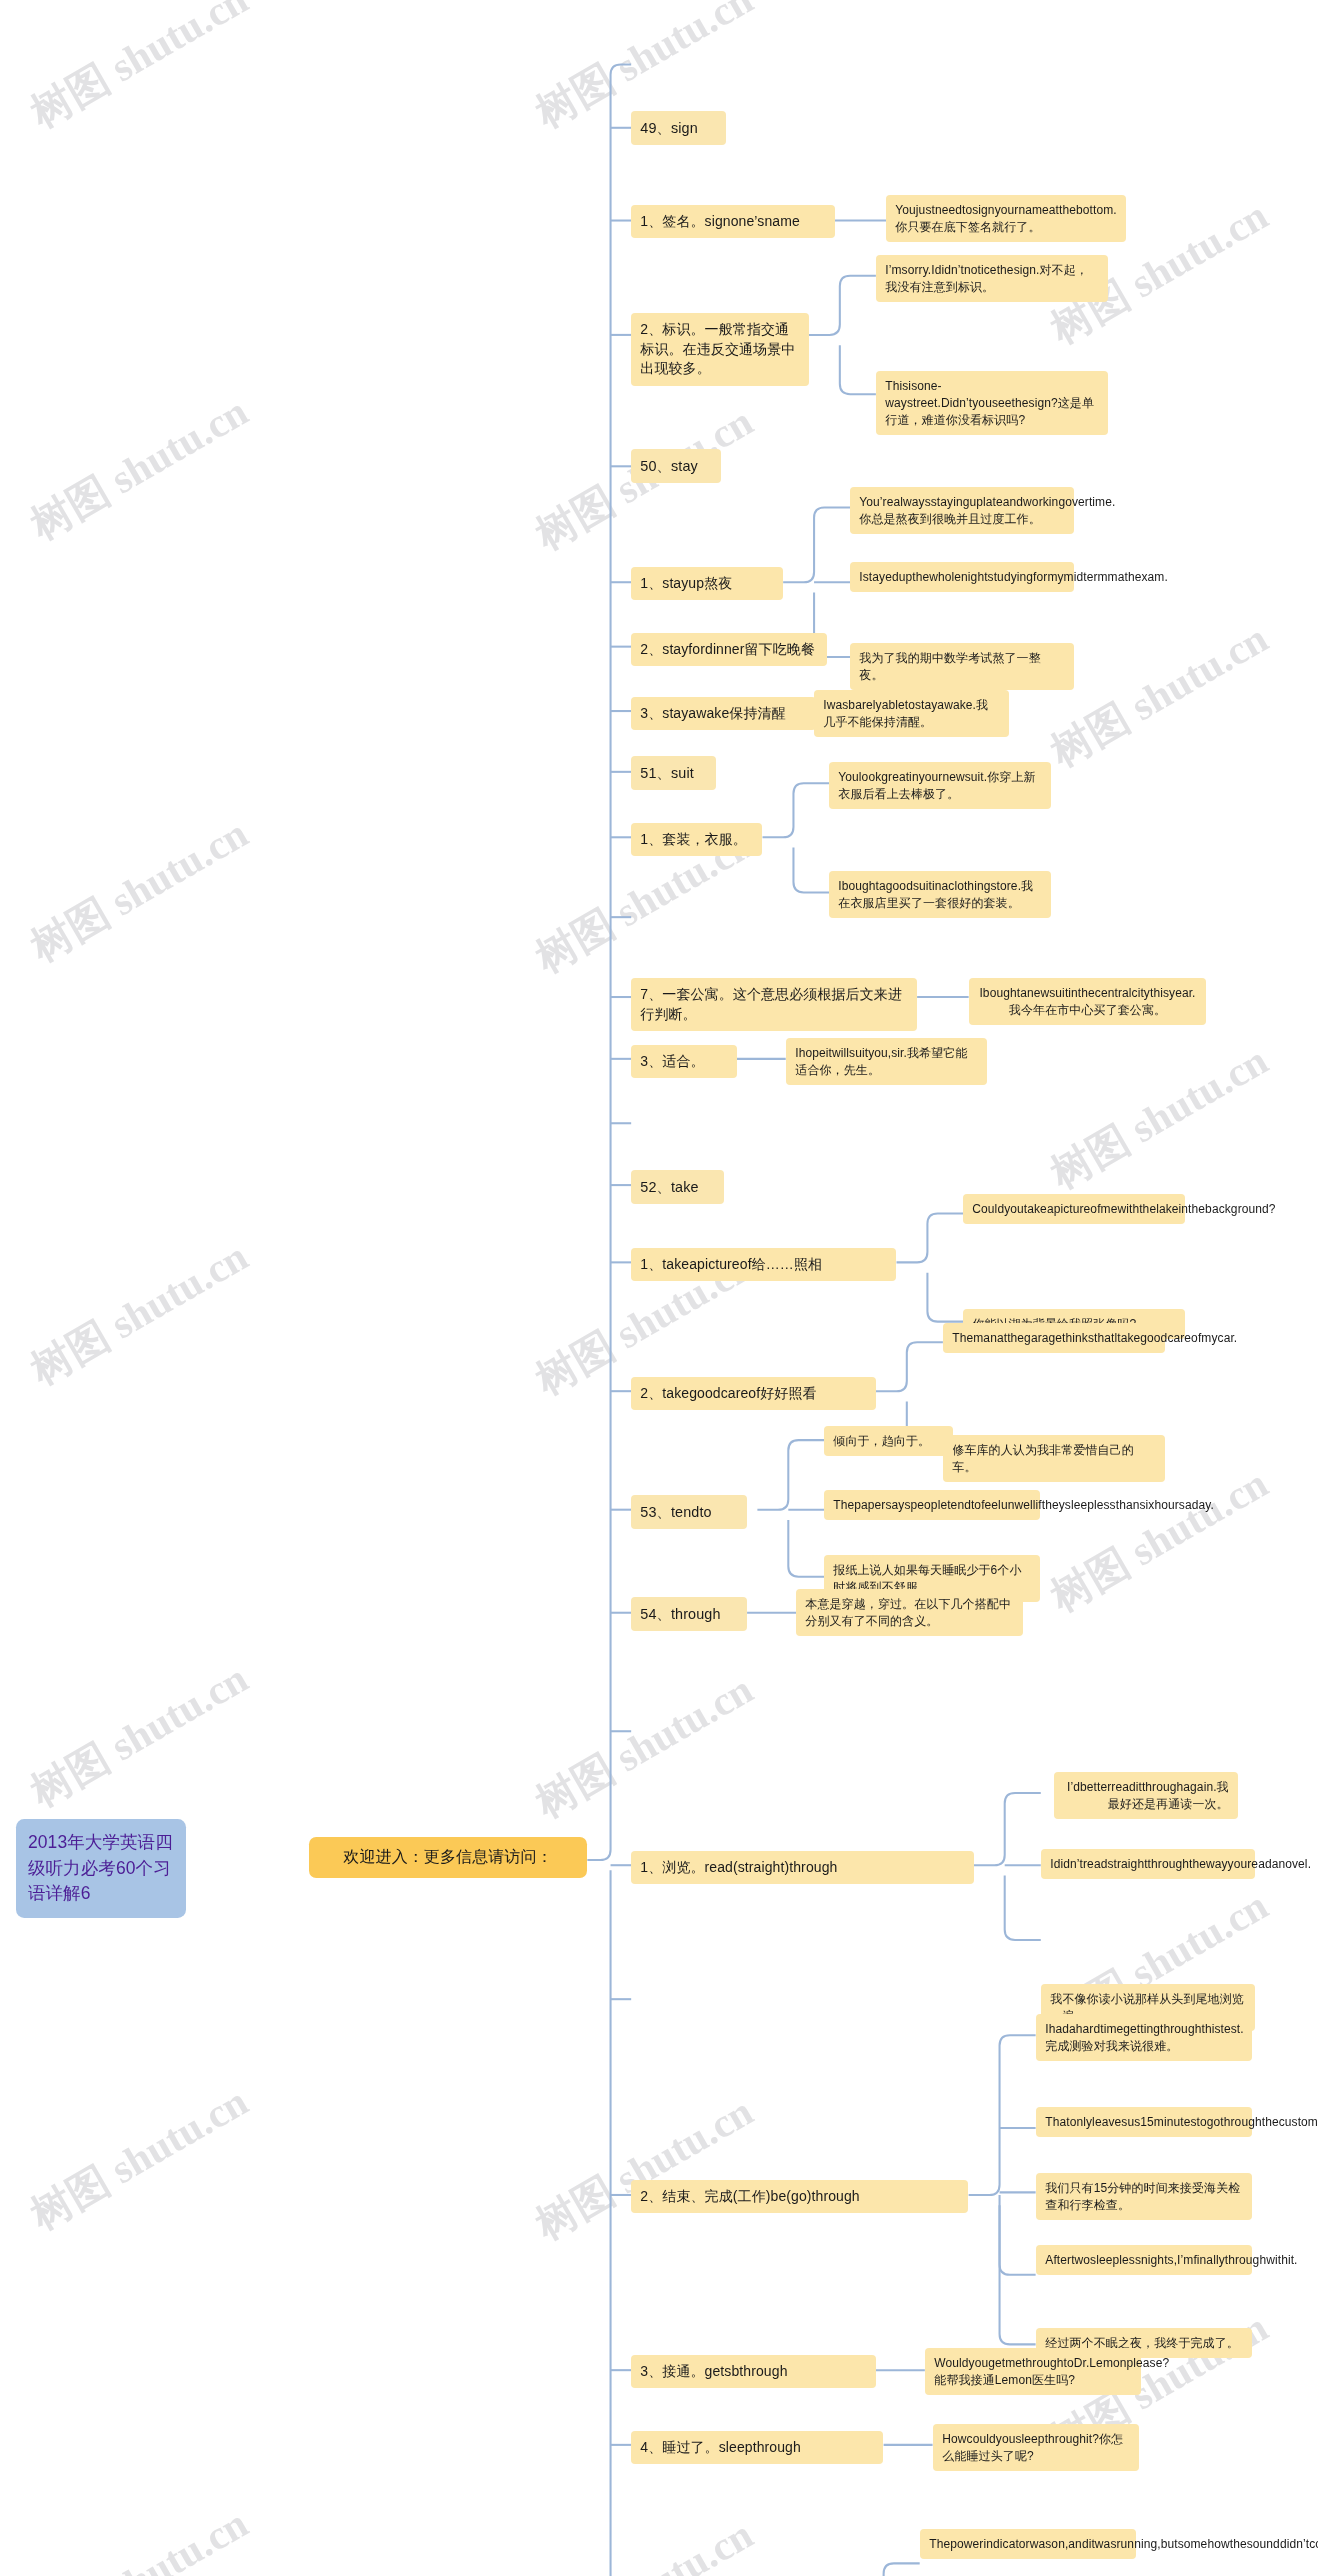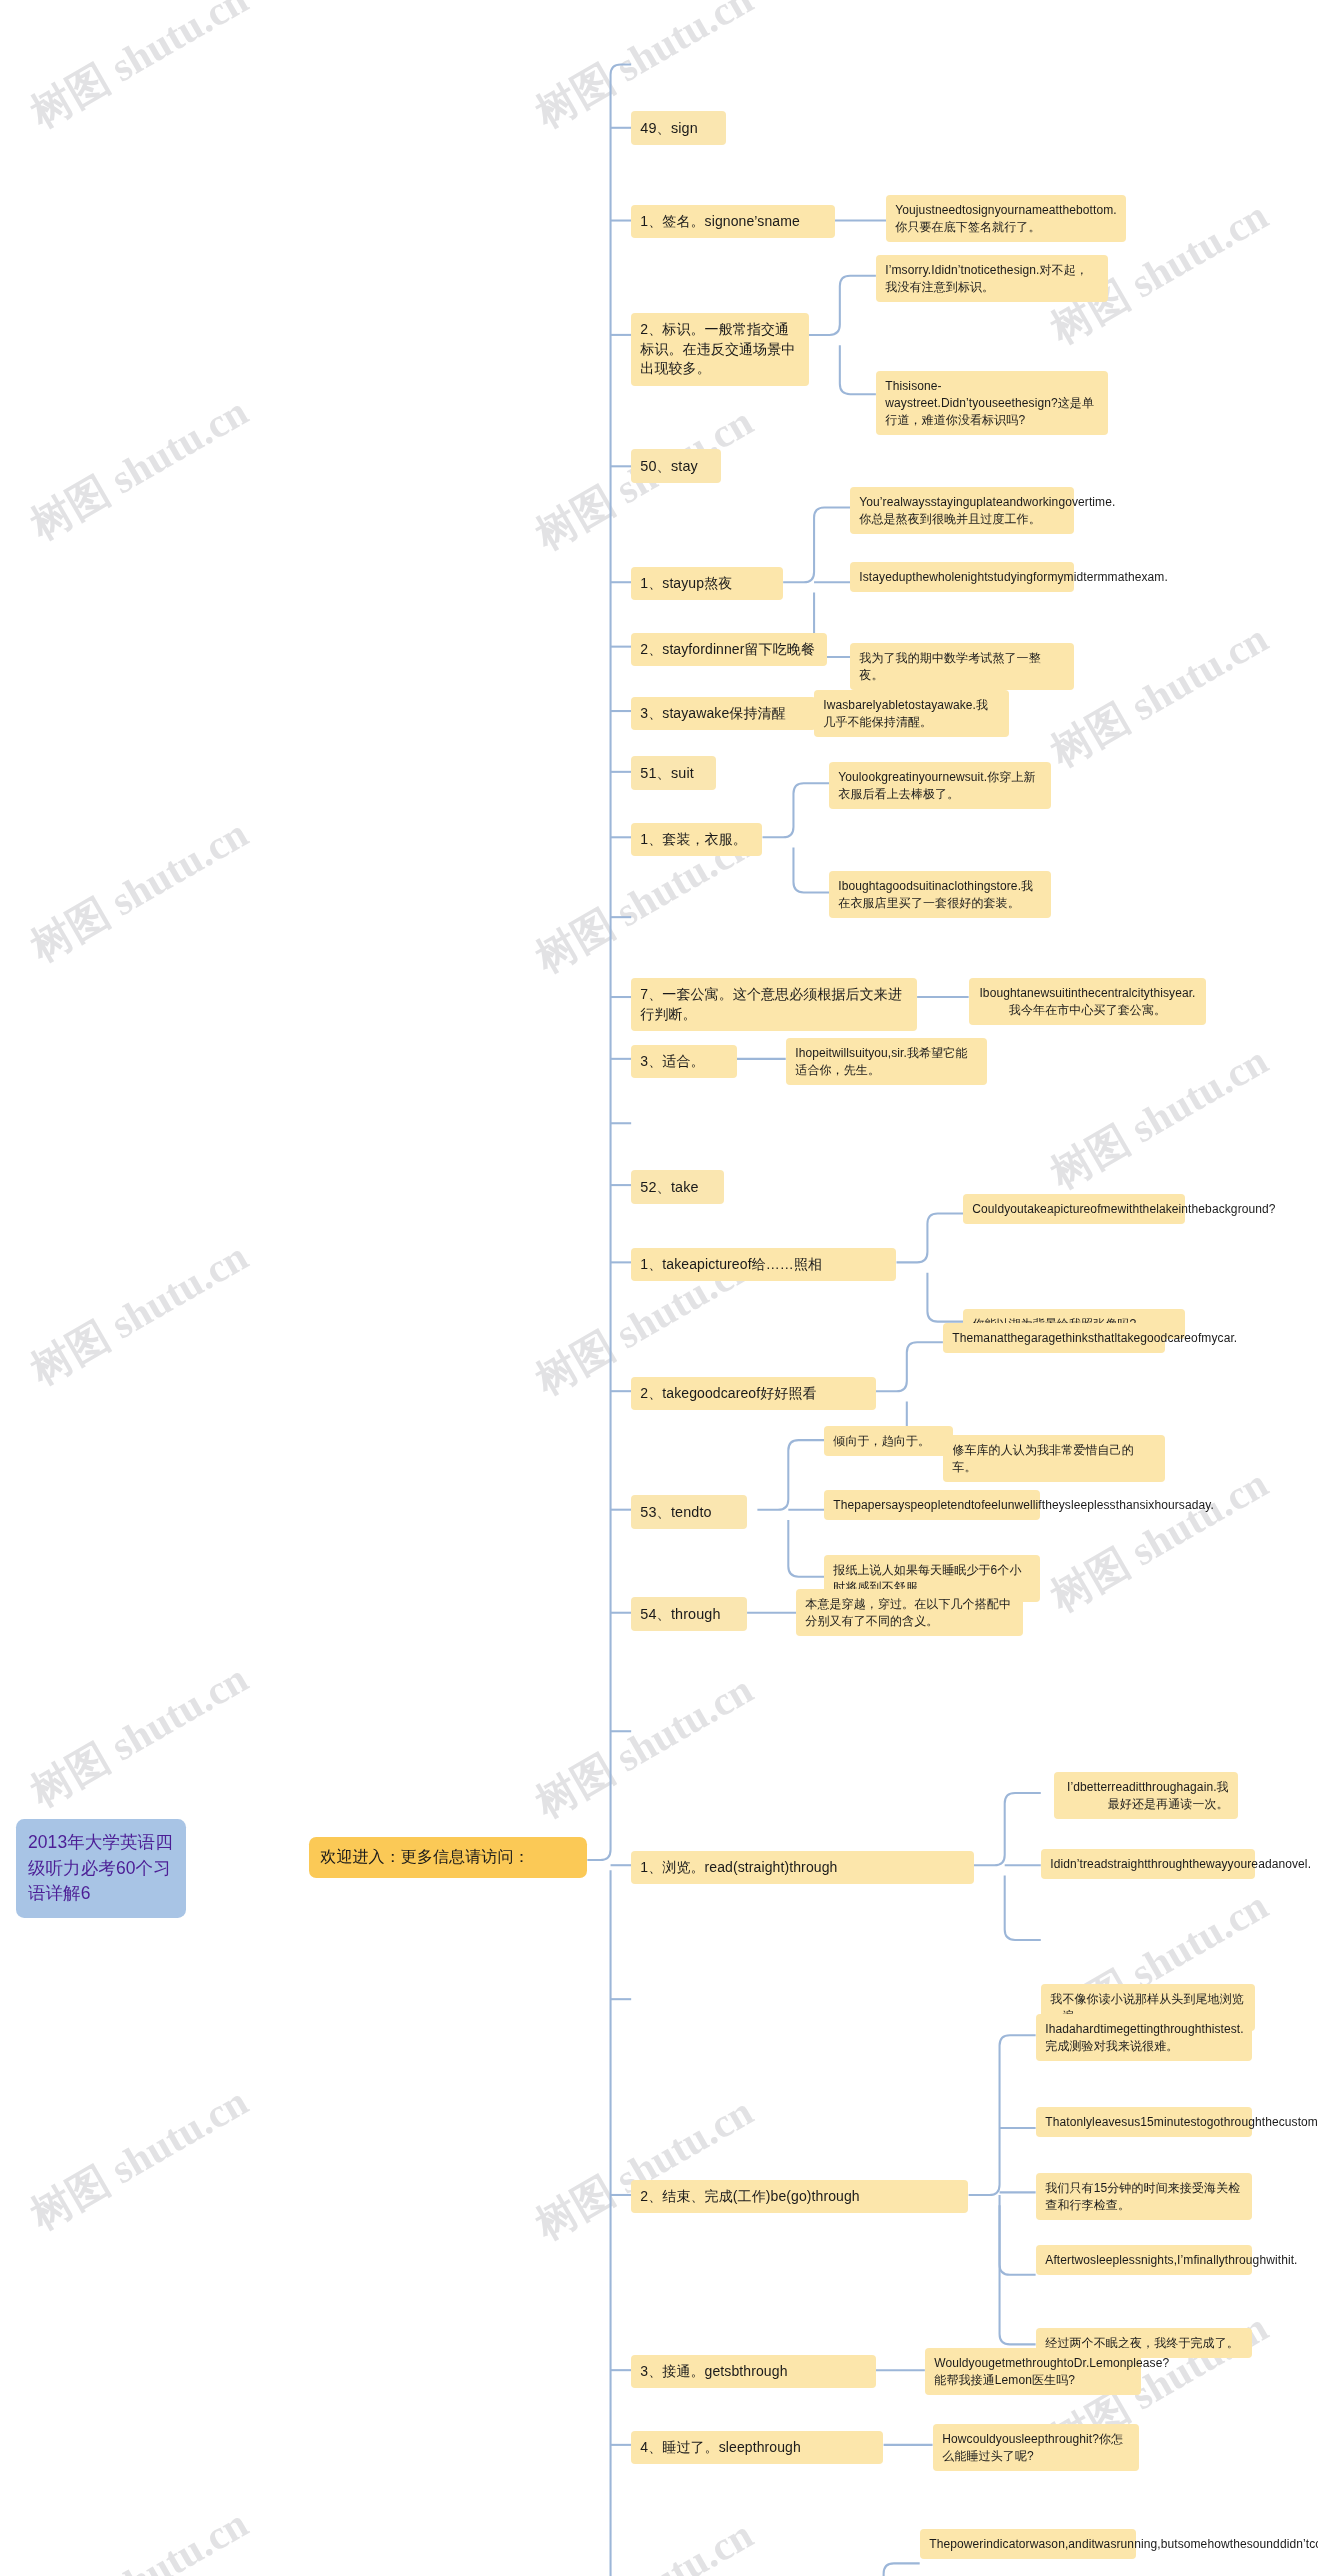--- a/index.html
+++ b/index.html
@@ -193,21 +193,21 @@
     <path d="M1760 7030 H1855"></path>
     <path d="M1690 7210 H1785"></path>
     <path d="M1900 7370 H1995"></path>
   </g>
 </svg>
 
 <div class="canvas">
 
   <div class="node root" style="left:15.5px; top:1819px; width:170px;">2013年大学英语四级听力必考60个习语详解6</div>
 
-  <div class="node welcome" style="left:309px; top:1837px; width:278px;">欢迎进入：更多信息请访问：</div>
+  <div class="node welcome" style="left:309px; top:1837px; width:278px;text-align:center;">欢迎进入：更多信息请访问：</div>
 
   <div class="node lv1" style="left:631px; top:111px; width:95px;">49、sign</div>
 
   <div class="node lv2" style="left:631px; top:205px; width:204px;">1、签名。signone’sname</div>
   <div class="node lv3" style="left:886px; top:195px; width:240px;">Youjustneedtosignyournameatthebottom.你只要在底下签名就行了。</div>
 
   <div class="node lv2" style="left:631px; top:313px; width:178px;">2、标识。一般常指交通标识。在违反交通场景中出现较多。</div>
   <div class="node lv3" style="left:876px; top:255px; width:232px;">I’msorry.Ididn’tnoticethesign.对不起，我没有注意到标识。</div>
   <div class="node lv3" style="left:876px; top:371px; width:232px;">Thisisone-waystreet.Didn’tyouseethesign?这是单行道，难道你没看标识吗?</div>
 

